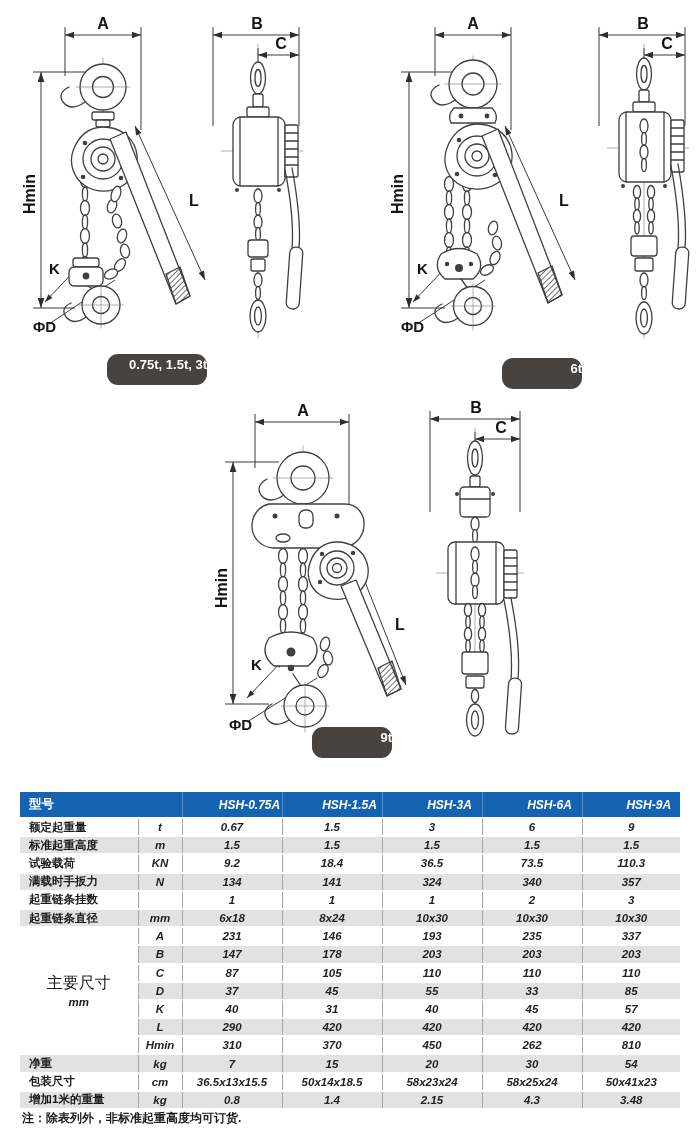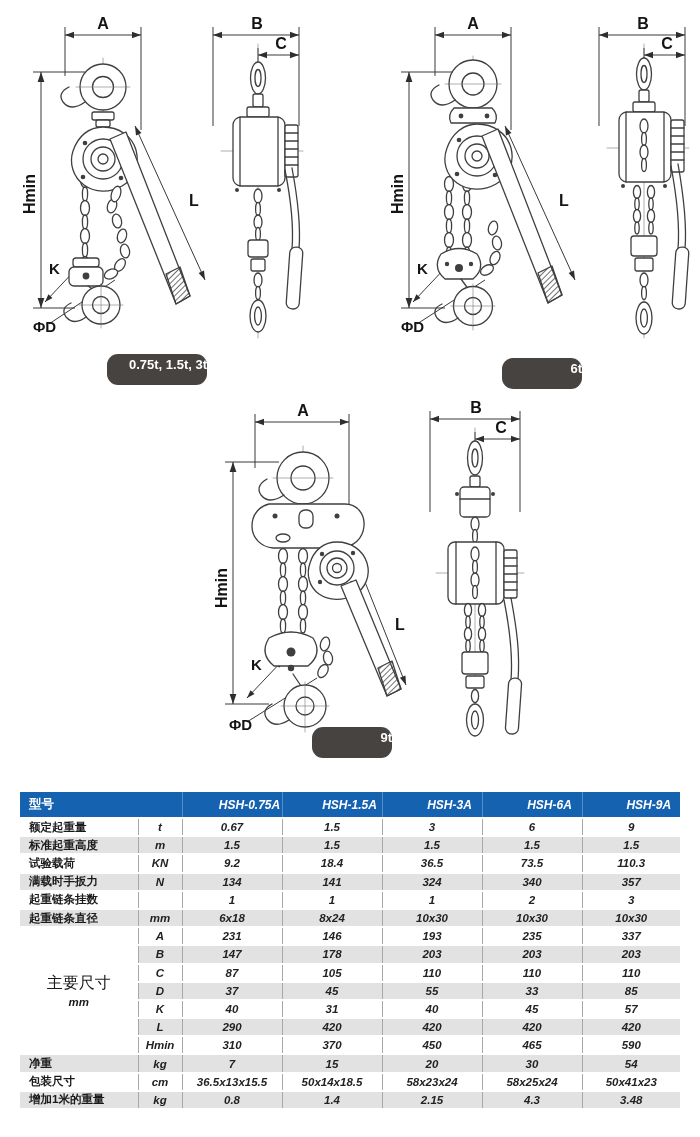--- a/index.html
+++ b/index.html
@@ -581,22 +581,22 @@
         <td class="val">420</td>
         <td class="val">420</td>
         <td class="val">420</td>
         <td class="val">420</td>
       </tr>
       <tr>
         <td class="unit">Hmin</td>
         <td class="val">310</td>
         <td class="val">370</td>
         <td class="val">450</td>
-        <td class="val">465</td>
-        <td class="val">590</td>
+        <td class="val">262</td>
+        <td class="val">810</td>
       </tr>
       <tr>
         <td class="lbl">净重</td>
         <td class="unit">kg</td>
         <td class="val">7</td>
         <td class="val">15</td>
         <td class="val">20</td>
         <td class="val">30</td>
         <td class="val">54</td>
       </tr>
@@ -614,13 +614,14 @@
         <td class="unit">kg</td>
         <td class="val">0.8</td>
         <td class="val">1.4</td>
         <td class="val">2.15</td>
         <td class="val">4.3</td>
         <td class="val">3.48</td>
       </tr>
     </tbody>
   </table>
 
+  <div class="note">注：除表列外，非标准起重高度均可订货.</div>
 </div>
 
 </body></html>

